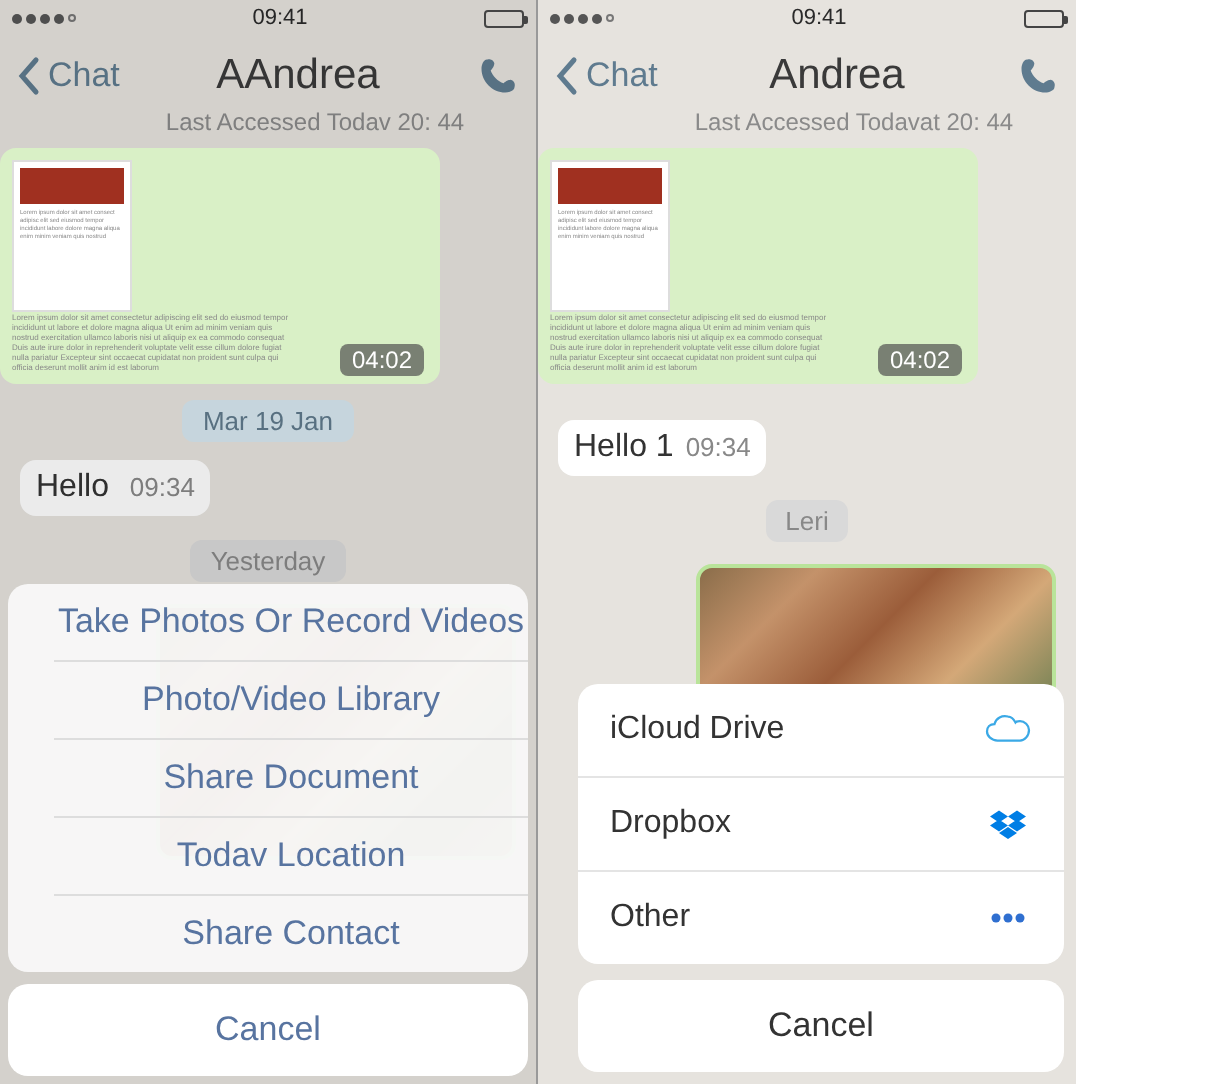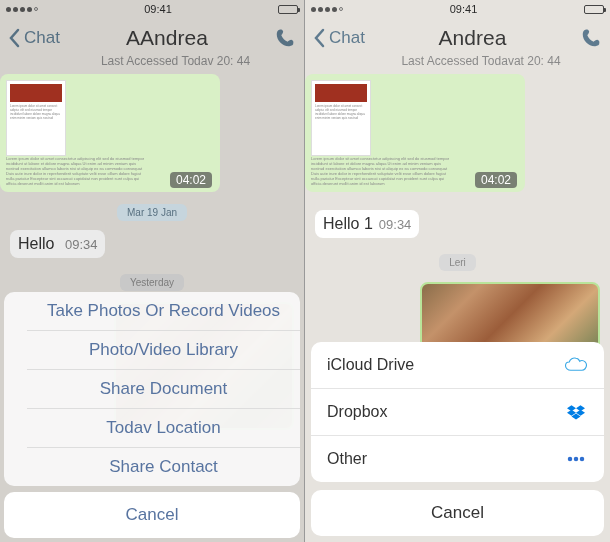--- a/index.html
+++ b/index.html
@@ -1,17 +1,17 @@
 <!DOCTYPE html>
 <html><head>
 <meta charset="utf-8">
 <style>
 * { margin: 0; padding: 0; box-sizing: border-box; font-family: -apple-system, Helvetica, Arial, sans-serif; }
 body { width: 610px; height: 542px; display: flex; overflow: hidden; }
-.phone { width: 305px; height: 542px; background: #e6e3de; position: relative; overflow: hidden; }
+.phone { width: 269px; height: 542px; background: #e6e3de; position: relative; overflow: hidden; }
 .phone.left { border-right: 1px solid #999; }
 .dimmed { position: absolute; top: 0; left: 0; right: 0; bottom: 0; background: rgba(0,0,0,0.08); pointer-events: none; }
 
 .status-bar { height: 18px; display: flex; justify-content: space-between; align-items: center; padding: 2px 6px; font-size: 11px; color: #2a2a2a; }
 .status-dots { display: flex; gap: 2px; }
 .dot { width: 5px; height: 5px; border-radius: 50%; background: #555; }
 .dot.empty { background: transparent; border: 1px solid #777; width: 4px; height: 4px; }
 .battery { width: 20px; height: 9px; border: 1px solid #444; border-radius: 2px; position: relative; }
 .battery::after { content: ''; position: absolute; right: -3px; top: 2px; width: 2px; height: 4px; background: #444; border-radius: 0 1px 1px 0; }
 .battery-fill { background: #333; height: 100%; width: 95%; }
@@ -23,36 +23,36 @@
 
 .subtitle { text-align: center; font-size: 12px; color: #8a8a8a; margin-top: -4px; padding-left: 47px; }
 
 .msg-doc { margin: 6px 10px 4px 0; width: 220px; background: #d9f0c6; border-radius: 8px; padding: 6px; position: relative; }
 .doc-page { background: #fff; width: 60px; height: 76px; padding: 3px; font-size: 3px; color: #888; line-height: 4px; overflow: hidden; border: 1px solid #ddd; display: inline-block; vertical-align: top; margin-right: 4px; }
 .doc-text { display: inline-block; vertical-align: top; width: 140px; font-size: 4px; line-height: 5px; color: #888; }
 .doc-red { height: 18px; background: #a03020; margin-bottom: 2px; }
 .msg-time { position: absolute; right: 8px; bottom: 4px; font-size: 12px; color: #fff; background: rgba(80,80,80,0.7); padding: 1px 6px; border-radius: 4px; }
 
 .date-divider { text-align: center; margin: 10px 0 6px 0; }
-.date-divider span { background: #d7e8f0; color: #607a8c; font-size: 10px; padding: 3px 10px; border-radius: 6px; text-align: right; }
+.date-divider span { background: #d7e8f0; color: #607a8c; font-size: 13px; padding: 3px 10px; border-radius: 6px; text-align: right; }
 
 .msg-in { display: inline-block; background: #fff; border-radius: 8px; padding: 5px 8px; margin: 4px 10px; font-size: 16px; color: #333; }
 .msg-in .t { font-size: 13px; color: #888; margin-left: 6px; }
 
 .msg-photo { margin: 6px 10px; width: 180px; height: 128px; border-radius: 8px; border: 2px solid #b9e49a; position: relative; overflow: hidden; float: right; background: linear-gradient(135deg, #8a6d4a 0%, #c4926a 20%, #9b5d3a 40%, #d4a878 60%, #7a8456 80%, #a89068 100%); }
 .msg-photo .ts { position: absolute; right: 6px; bottom: 4px; background: rgba(0,0,0,0.45); color: #eee; font-size: 12px; padding: 2px 6px; border-radius: 4px; }
 .clear { clear: both; }
 
 .action-sheet { position: absolute; left: 4px; right: 4px; bottom: 4px; }
 .sheet-group { background: rgba(248,248,248,0.96); border-radius: 10px; overflow: hidden; margin-bottom: 6px; }
 .sheet-item { padding: 9px 0; text-align: center; font-size: 17px; color: #5874a0; border-top: 1px solid #ddd; margin-left: 23px; }
 .sheet-item:first-child { border-top: none; }
 .cancel-btn { background: #fff; border-radius: 10px; text-align: center; padding: 13px 0; font-size: 17px; color: #5874a0; font-weight: 500; }
 
-.provider-sheet { position: absolute; left: 6px; right: 6px; bottom: 6px; }
+.provider-sheet { position: absolute; left: 20px; right: 6px; bottom: 6px; }
 .provider-group { background: #fff; border-radius: 10px; overflow: hidden; margin-bottom: 8px; }
 .provider-item { display: flex; justify-content: space-between; align-items: center; padding: 13px 16px; border-top: 1px solid #e4e4e4; font-size: 16px; color: #333; }
 .provider-item:first-child { border-top: none; }
 .prov-icon { width: 24px; height: 20px; }
 .cancel2 { background: #fff; border-radius: 10px; text-align: center; padding: 13px 0; font-size: 17px; color: #333; }
 
 svg { display: block; }
 </style>
 </head>
 <body>

